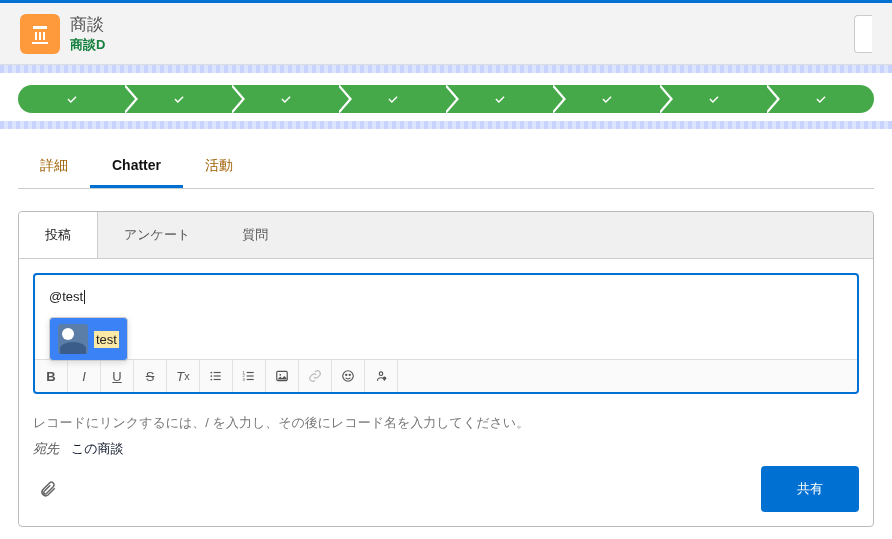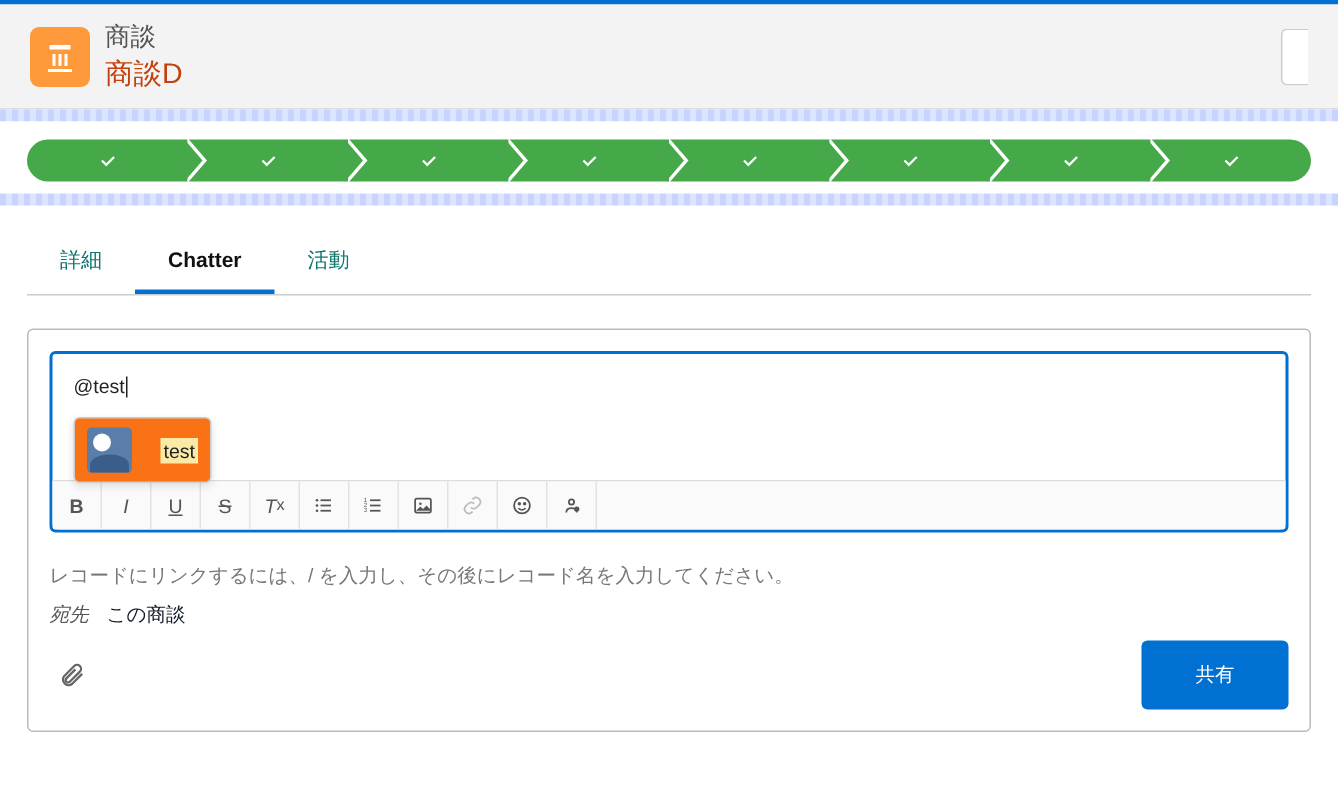--- a/index.html
+++ b/index.html
@@ -3,44 +3,44 @@
 <meta charset="utf-8">
 <style>
 * { box-sizing: border-box; margin: 0; padding: 0; }
 body { font-family: -apple-system, "Segoe UI", "Hiragino Sans", "Yu Gothic", sans-serif; font-size: 13px; color: #222; background: #fff; width: 892px; height: 539px; overflow: hidden; position: relative; }
 .top-bar { height: 3px; background: #0070d2; }
 .header { display: flex; align-items: center; padding: 10px 20px; background: #f3f3f3; border-bottom: 1px solid #ddd; }
 .header-icon { width: 40px; height: 40px; background: #ff9a3c; border-radius: 6px; display: flex; align-items: center; justify-content: center; margin-right: 10px; }
 .header-icon svg { width: 24px; height: 24px; fill: #fff; }
 .header-text { display: flex; flex-direction: column; }
 .header-type { font-size: 17px; color: #555; }
-.header-title { font-size: 19px; font-weight: 400; color: #c2410c; }
+.header-title { font-size: 13px; font-weight: 700; color: #15803d; }
 .header-right { margin-left: auto; width: 18px; height: 38px; border: 1px solid #ccc; border-right: none; border-radius: 4px 0 0 4px; background: #fff; }
 .pattern { height: 8px; background: linear-gradient(90deg, #c8d4ff 0 4px, #dce5ff 4px 8px); background-size: 8px 8px; }
 .stages { display: flex; padding: 12px 18px 8px; gap: 0; background: #fff; }
 .stage { position: relative; flex: 1; height: 28px; background: #45a849; display: flex; align-items: center; justify-content: center; }
 .stage::after { content: ""; position: absolute; right: -10px; top: 0; width: 0; height: 0; border-top: 14px solid transparent; border-bottom: 14px solid transparent; border-left: 12px solid #45a849; z-index: 2; }
 .stage::before { content: ""; position: absolute; right: -13px; top: -1px; width: 0; height: 0; border-top: 15px solid transparent; border-bottom: 15px solid transparent; border-left: 13px solid #fff; z-index: 1; }
 .stage:first-child { border-radius: 14px 0 0 14px; }
 .stage:last-child::after, .stage:last-child::before { display: none; }
 .stage:last-child { border-radius: 0 14px 14px 0; }
 .stage svg { width: 14px; height: 14px; stroke: #fff; stroke-width: 2.5; fill: none; }
 .body-wrap { padding: 0 18px; }
 .tabs { display: flex; border-bottom: 1px solid #ccc; margin-top: 18px; }
-.tab { padding: 10px 22px; font-size: 14px; color: #0f766e; cursor: pointer; border-bottom: 3px solid transparent; }
+.tab { padding: 10px 22px; font-size: 14px; color: #a16207; cursor: pointer; border-bottom: 3px solid transparent; }
 .tab.active { font-weight: 700; color: #111; border-bottom-color: #0070d2; }
 .chatter-box { border: 1px solid #bbb; border-radius: 4px; margin-top: 22px; padding: 0; }
 .sub-tabs { display: flex; background: #f0f0f0; border-bottom: 1px solid #ccc; border-radius: 4px 4px 0 0; }
 .sub-tab { padding: 14px 26px; font-size: 13px; color: #555; cursor: pointer; }
 .sub-tab.active { background: #fff; border-right: 1px solid #ccc; border-radius: 4px 0 0 0; color: #222; }
 .editor-wrap { padding: 14px; }
 .editor-field { border: 2px solid #0070d2; border-radius: 4px; position: relative; }
 .editor-text { min-height: 84px; padding: 14px; font-size: 13px; position: relative; }
 .cursor { display: inline-block; width: 1px; height: 14px; background: #222; vertical-align: text-bottom; margin-left: 1px; }
-.mention-popup { position: absolute; top: 42px; left: 14px; border: 1px solid #ccc; border-radius: 4px; background: #f97316; box-shadow: 0 2px 6px rgba(0,0,0,0.12); padding: 6px 8px; display: flex; align-items: center; gap: 19px; }
+.mention-popup { position: absolute; top: 42px; left: 14px; border: 1px solid #ccc; border-radius: 4px; background: #3b82f6; box-shadow: 0 2px 6px rgba(0,0,0,0.12); padding: 6px 8px; display: flex; align-items: center; gap: 6px; }
 .mention-popup .avatar { width: 30px; height: 30px; border-radius: 3px; background: #5b7ea8; position: relative; overflow: hidden; }
 .mention-popup .avatar::before { content: ""; position: absolute; left: 4px; top: 4px; width: 12px; height: 12px; background: #fff; border-radius: 50%; }
 .mention-popup .avatar::after { content: ""; position: absolute; left: 2px; bottom: -2px; width: 26px; height: 14px; background: #3a5d8a; border-radius: 50% 50% 0 0; }
 .mention-name { background: #fbe9a6; padding: 1px 2px; }
 .toolbar { display: flex; border-top: 1px solid #ddd; background: #fafafa; border-radius: 0 0 4px 4px; }
 .tb-btn { width: 33px; height: 32px; display: flex; align-items: center; justify-content: center; border-right: 1px solid #e2e2e2; cursor: pointer; color: #555; }
 .tb-btn.disabled { color: #bbb; cursor: default; }
 .tb-btn svg { width: 14px; height: 14px; }
 .hint { text-align: left; font-size: 13px; color: #777; margin-top: 6px; padding: 0 14px; }
 .footer-row { display: flex; align-items: center; padding: 8px 14px 0; gap: 12px; font-size: 13px; }
@@ -116,20 +116,25 @@
 <div class="pattern"></div>
 
 <div class="body-wrap">
   <div class="tabs">
     <div class="tab">詳細</div>
     <div class="tab active">Chatter</div>
     <div class="tab">活動</div>
   </div>
 
   <div class="chatter-box">
+    <div class="sub-tabs">
+      <div class="sub-tab active">投稿</div>
+      <div class="sub-tab">アンケート</div>
+      <div class="sub-tab">質問</div>
+    </div>
 
     <div class="editor-wrap">
       <div class="editor-field">
         <div class="editor-text">
           <span>@test</span><span class="cursor"></span>
           <div class="mention-popup">
             <div class="avatar"></div>
             <span class="mention-name">test</span>
           </div>
         </div>

